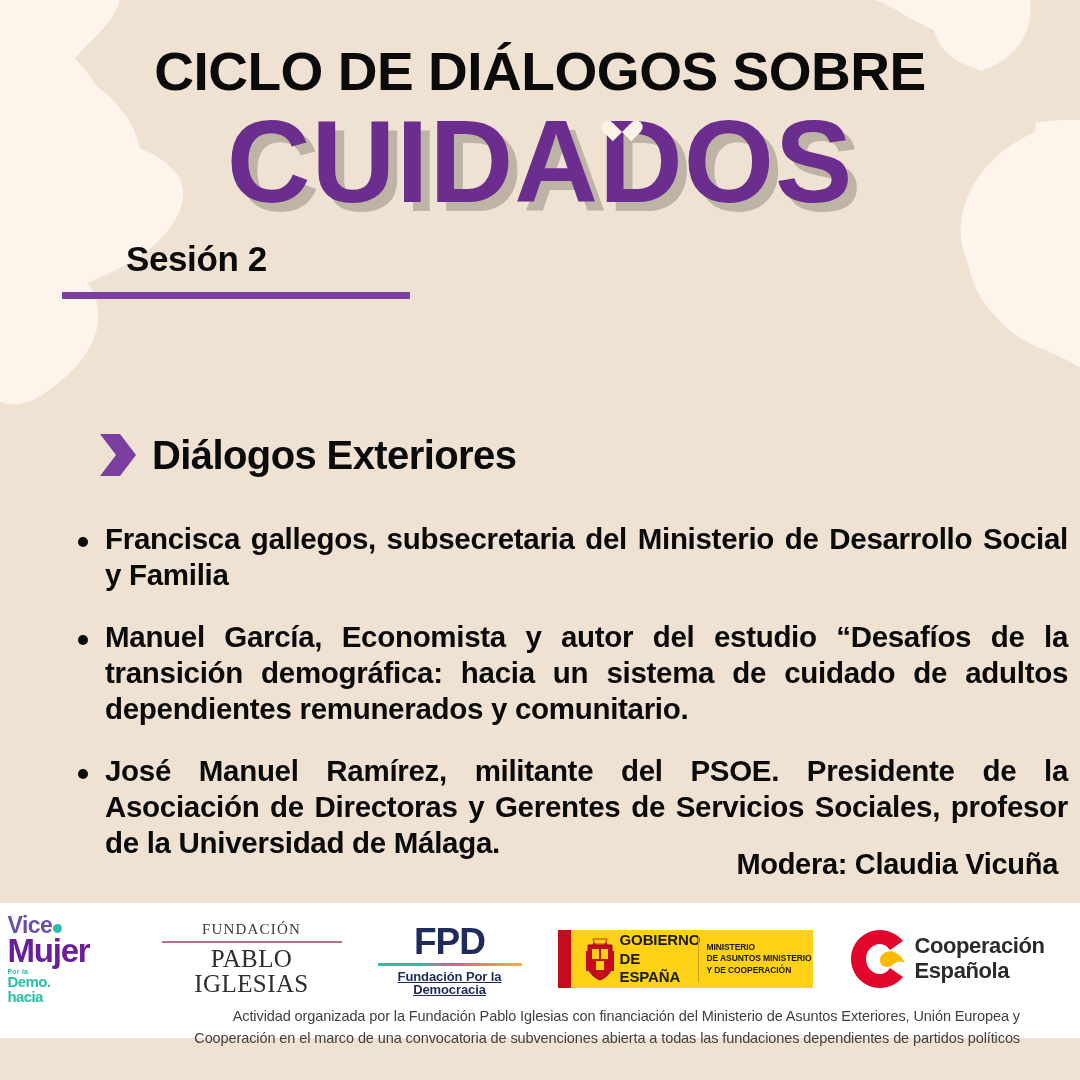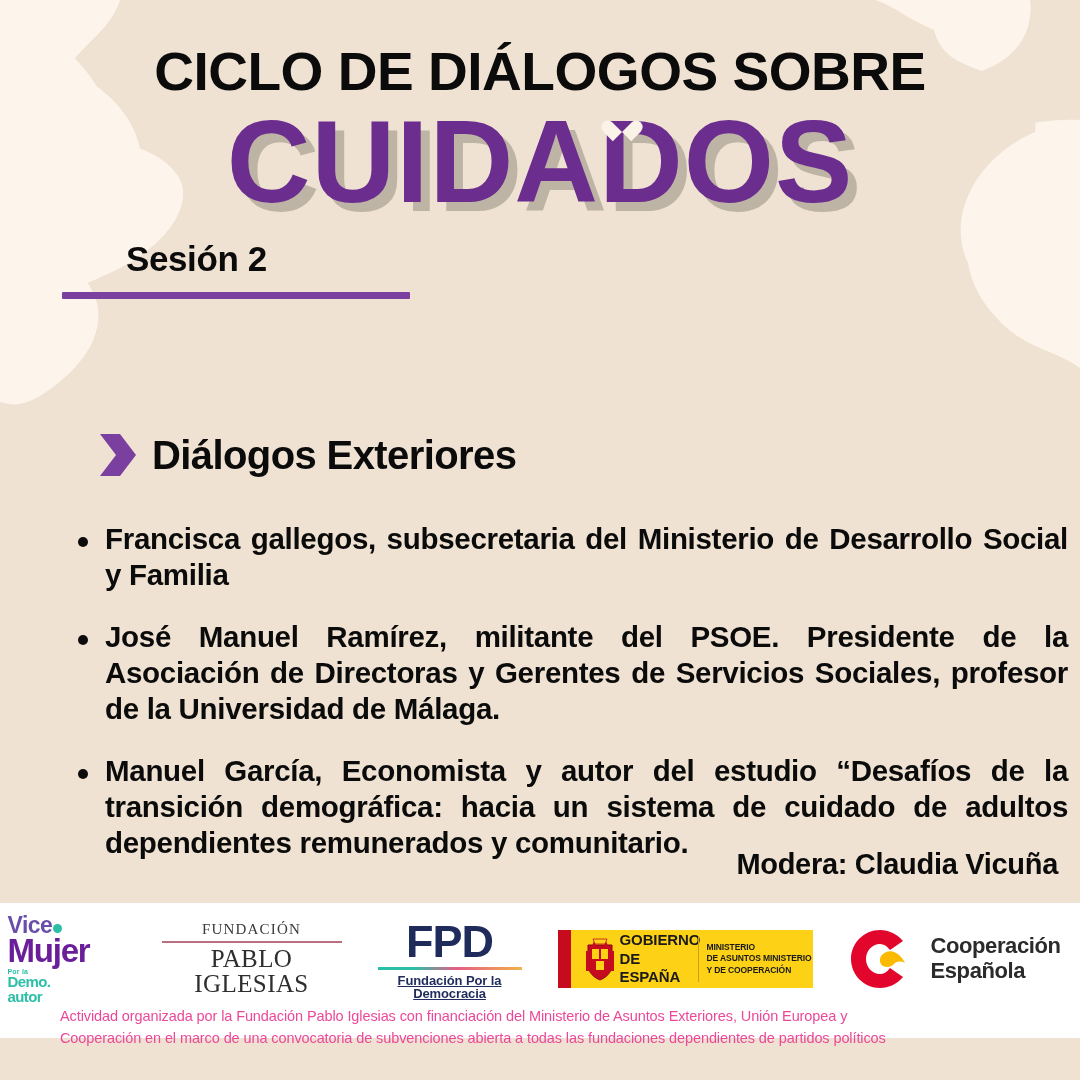--- a/index.html
+++ b/index.html
@@ -126,21 +126,21 @@
   .vm-demo{font-size:15px;font-weight:bold;color:#2BBFA8;letter-spacing:-0.6px;display:block;line-height:0.95;margin-top:0px;}
 
   
   .logo-fpi{width:180px;text-align:center;line-height:1;}
   .fpi-top{font-family:"Liberation Serif",serif;font-size:15px;letter-spacing:1.2px;color:#3A3A3A;}
   .fpi-rule{height:2px;background:#B8707F;margin:4px 0 3px;}
   .fpi-main{font-family:"Liberation Serif",serif;font-size:25px;letter-spacing:0.4px;color:#2E2E2E;}
 
   
   .logo-fpd{width:144px;text-align:center;line-height:1;}
-  .fpd-main{font-size:45px;font-weight:bold;color:#1F2B5B;letter-spacing:-1px;}
+  .fpd-main{font-size:37px;font-weight:bold;color:#1F2B5B;letter-spacing:-1px;}
   .fpd-rule{height:3px;margin:3px 0 4px;
     background:linear-gradient(90deg,#2BBFA8 0%,#2BBFA8 25%,#E85C86 55%,#F0B24A 100%);}
   .fpd-sub{font-size:13px;font-weight:bold;color:#1F2B5B;letter-spacing:-0.1px;text-decoration:underline;}
 
   
   .logo-gob{
     width:255px;height:58px;background:#FCD116;
     display:flex;align-items:stretch;position:relative;overflow:hidden;
   }
   .gob-flagstripe{width:13px;height:100%;background:#C60B1E;flex:0 0 auto;}
@@ -150,27 +150,27 @@
     flex:0 0 auto;width:78px;display:flex;align-items:center;
     font-size:15px;font-weight:bold;color:#1A1A1A;line-height:1.25;letter-spacing:-0.1px;
   }
   .gob-div{width:1px;background:#C9A011;margin:6px 0;flex:0 0 auto;}
   .gob-txt2{
     flex:1 1 auto;display:flex;align-items:center;padding-left:8px;
     font-size:8.5px;font-weight:bold;color:#1A1A1A;line-height:1.35;letter-spacing:-0.1px;
   }
 
   
-  .logo-coop{display:flex;align-items:center;gap:20px;width:224px;}
+  .logo-coop{display:flex;align-items:center;gap:4px;width:224px;}
   .coop-mark{width:62px;height:62px;flex:0 0 auto;}
   .coop-txt{font-size:22px;font-weight:bold;color:#2B2B2B;line-height:1.12;letter-spacing:-0.4px;}
 
   .footer-note{
     position:absolute;top:102px;left:60px;width:960px;
-    text-align:left;font-size:14.5px;color:#ec4899;line-height:1.55;
+    text-align:right;font-size:14.5px;color:#404040;line-height:1.55;
     letter-spacing:-0.1px;
   }
 </style>
 </head>
 <body>
 
 <div id="poster">
 
   <svg id="bg-blobs" viewBox="0 0 1080 1080" aria-hidden="true">
     <rect x="0" y="0" width="1080" height="1080" fill="#EFE2D2"></rect>
@@ -212,40 +212,40 @@
       <span class="subhead-text">Diálogos Exteriores</span>
     </div>
 
     <div class="speakers">
       <div class="speaker-item">
         <span class="bullet-dot"></span>
         <span class="speaker-text">Francisca gallegos, subsecretaria del Ministerio de Desarrollo Social y Familia</span>
       </div>
       <div class="speaker-item">
         <span class="bullet-dot"></span>
-        <span class="speaker-text">José Manuel Ramírez, militante del PSOE. Presidente de la Asociación de Directoras y Gerentes de Servicios Sociales, profesor de la Universidad de Málaga.</span>
+        <span class="speaker-text">Manuel García, Economista y  autor del estudio “Desafíos de la transición demográfica: hacia un sistema de cuidado de adultos dependientes remunerados y comunitario.</span>
       </div>
       <div class="speaker-item">
         <span class="bullet-dot"></span>
-        <span class="speaker-text">Manuel García, Economista y  autor del estudio “Desafíos de la transición demográfica: hacia un sistema de cuidado de adultos dependientes remunerados y comunitario.</span>
+        <span class="speaker-text">José Manuel Ramírez, militante del PSOE. Presidente de la Asociación de Directoras y Gerentes de Servicios Sociales, profesor de la Universidad de Málaga.</span>
       </div>
     </div>
 
     <div class="moderator">Modera: Claudia Vicuña</div>
 
     <div class="footer">
 
       <div class="logo-strip">
 
         <div class="logo-vicemujer">
           <span class="vm-vice">Vice</span><span class="vm-dot"></span>
           <span class="vm-mujer">Mujer</span>
           <span class="vm-porla">Por la</span>
           <span class="vm-demo">Demo.</span>
-          <span class="vm-demo">autor</span>
+          <span class="vm-demo">hacia</span>
         </div>
 
         <div class="logo-fpi">
           <div class="fpi-top">FUNDACIÓN</div>
           <div class="fpi-rule"></div>
           <div class="fpi-main">PABLO IGLESIAS</div>
         </div>
 
         <div class="logo-fpd">
           <div class="fpd-main">FPD</div>

